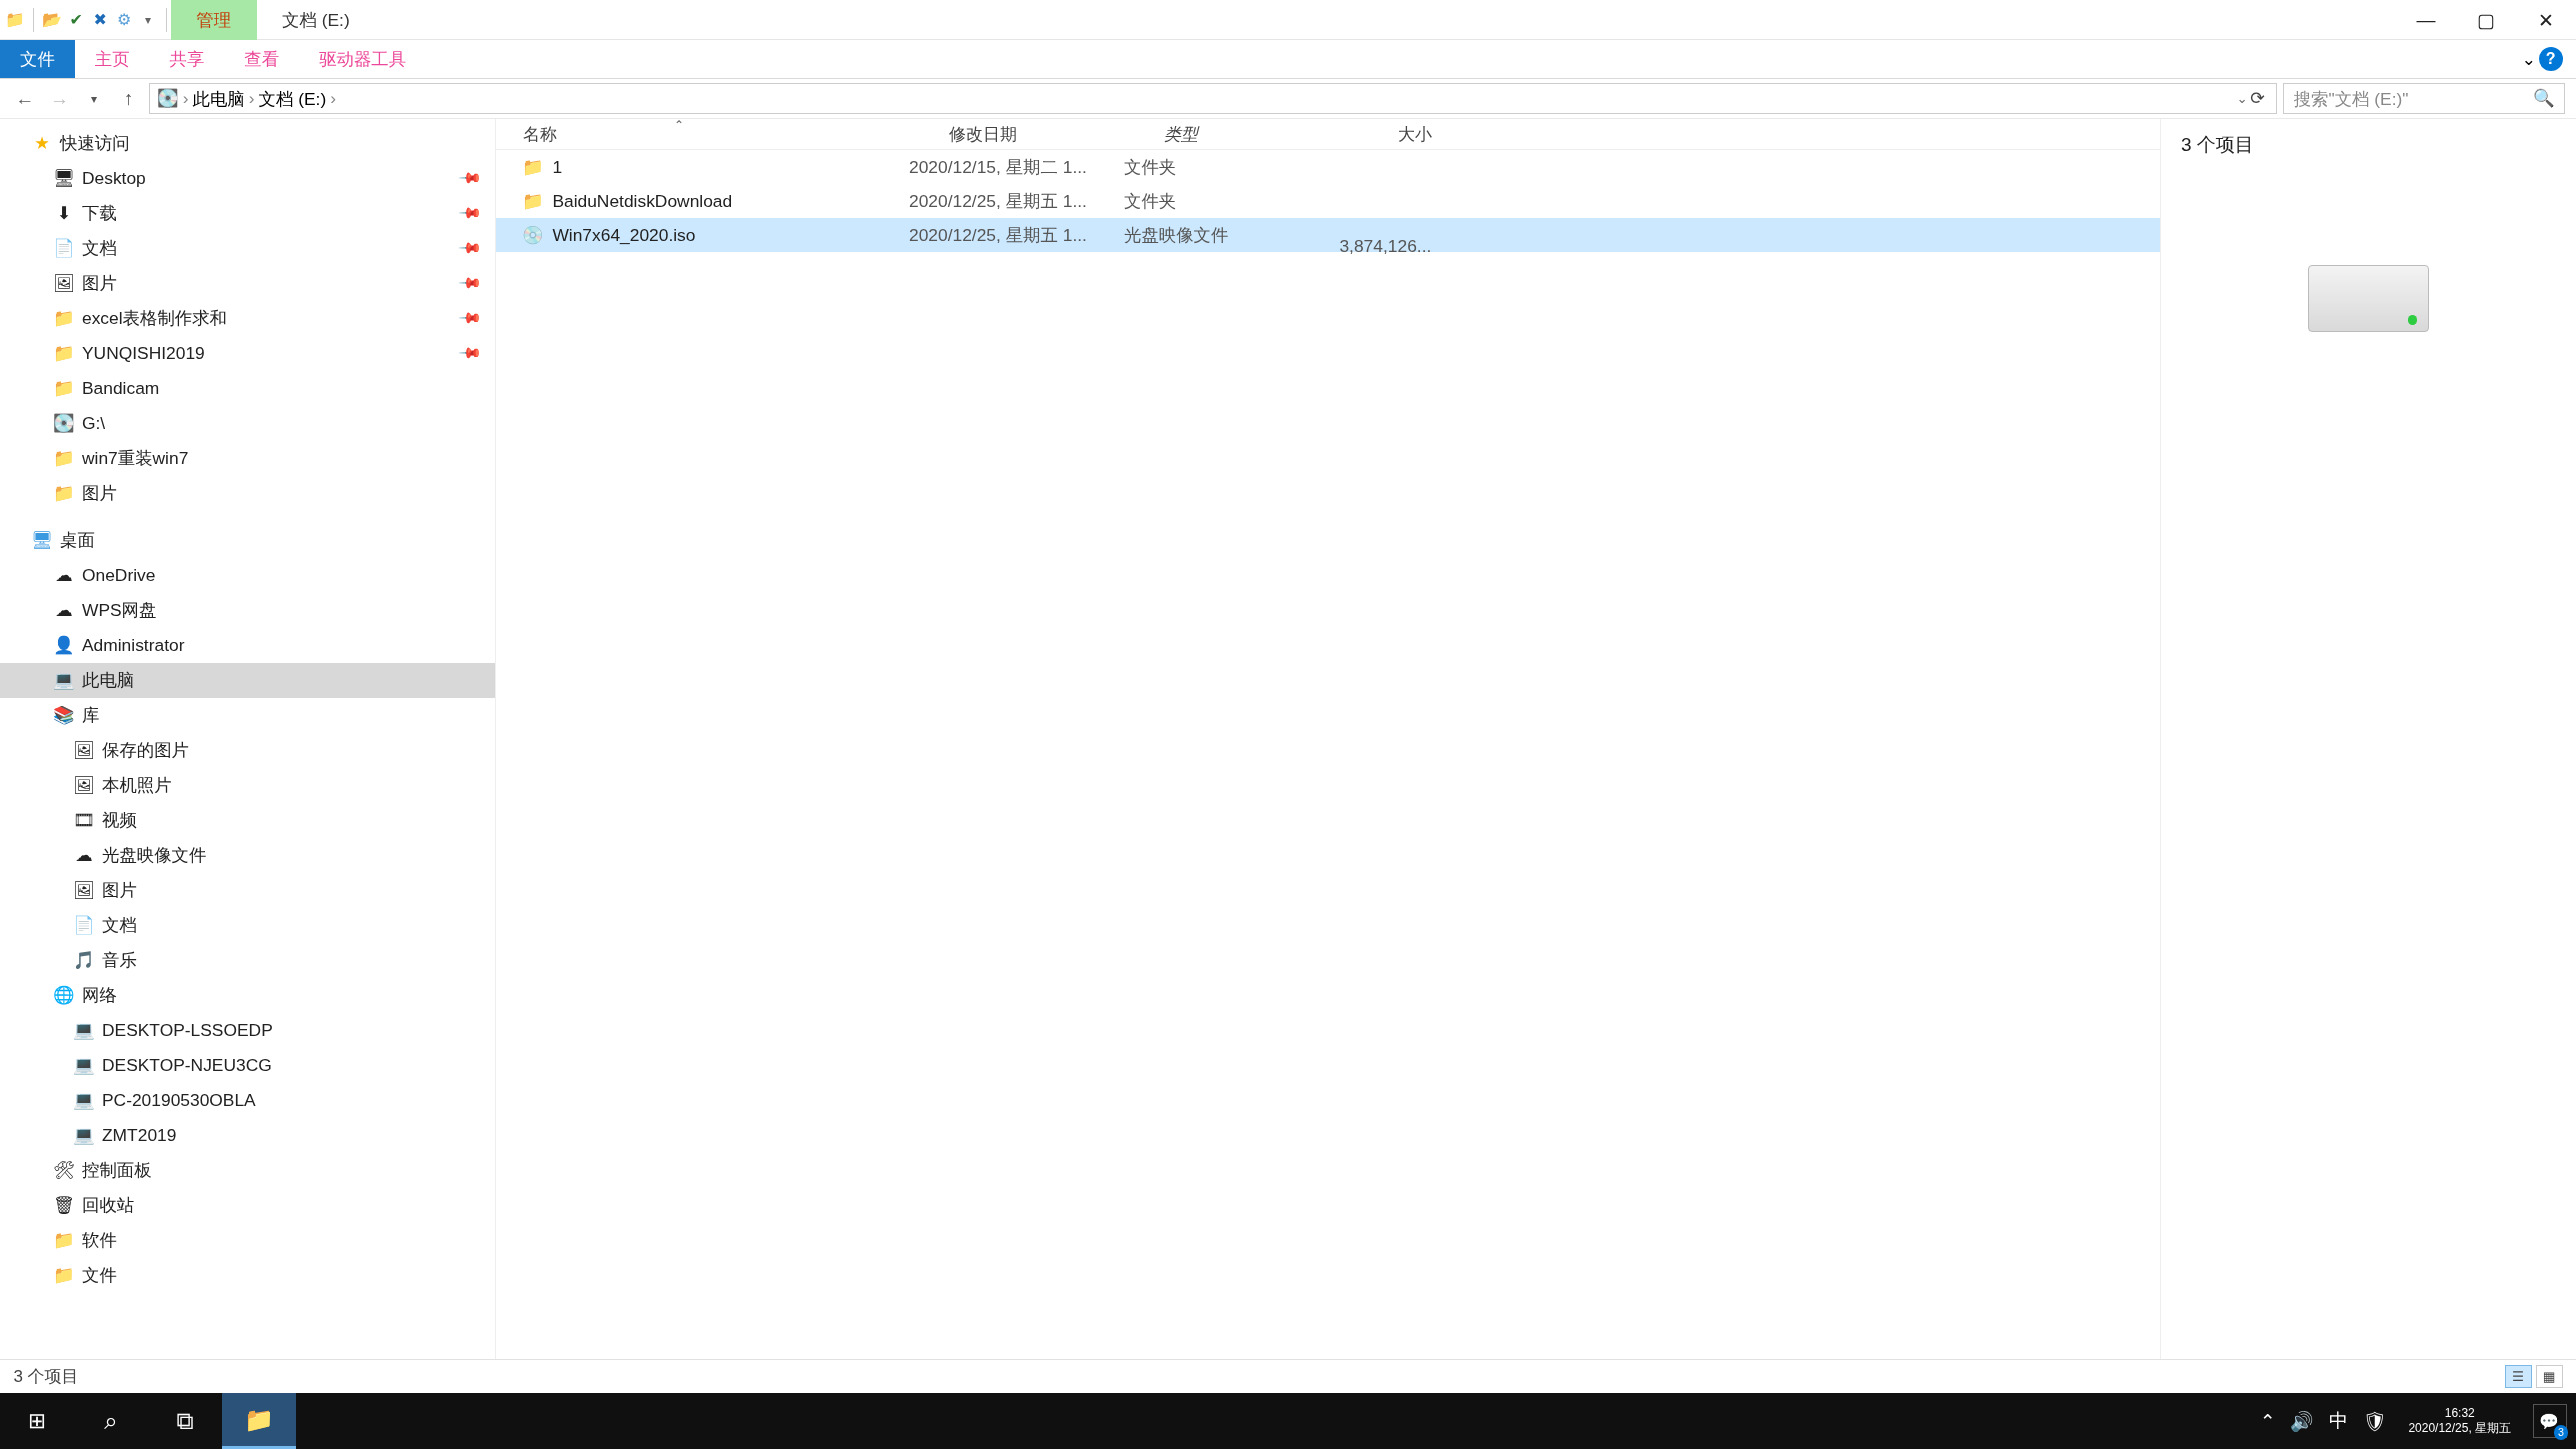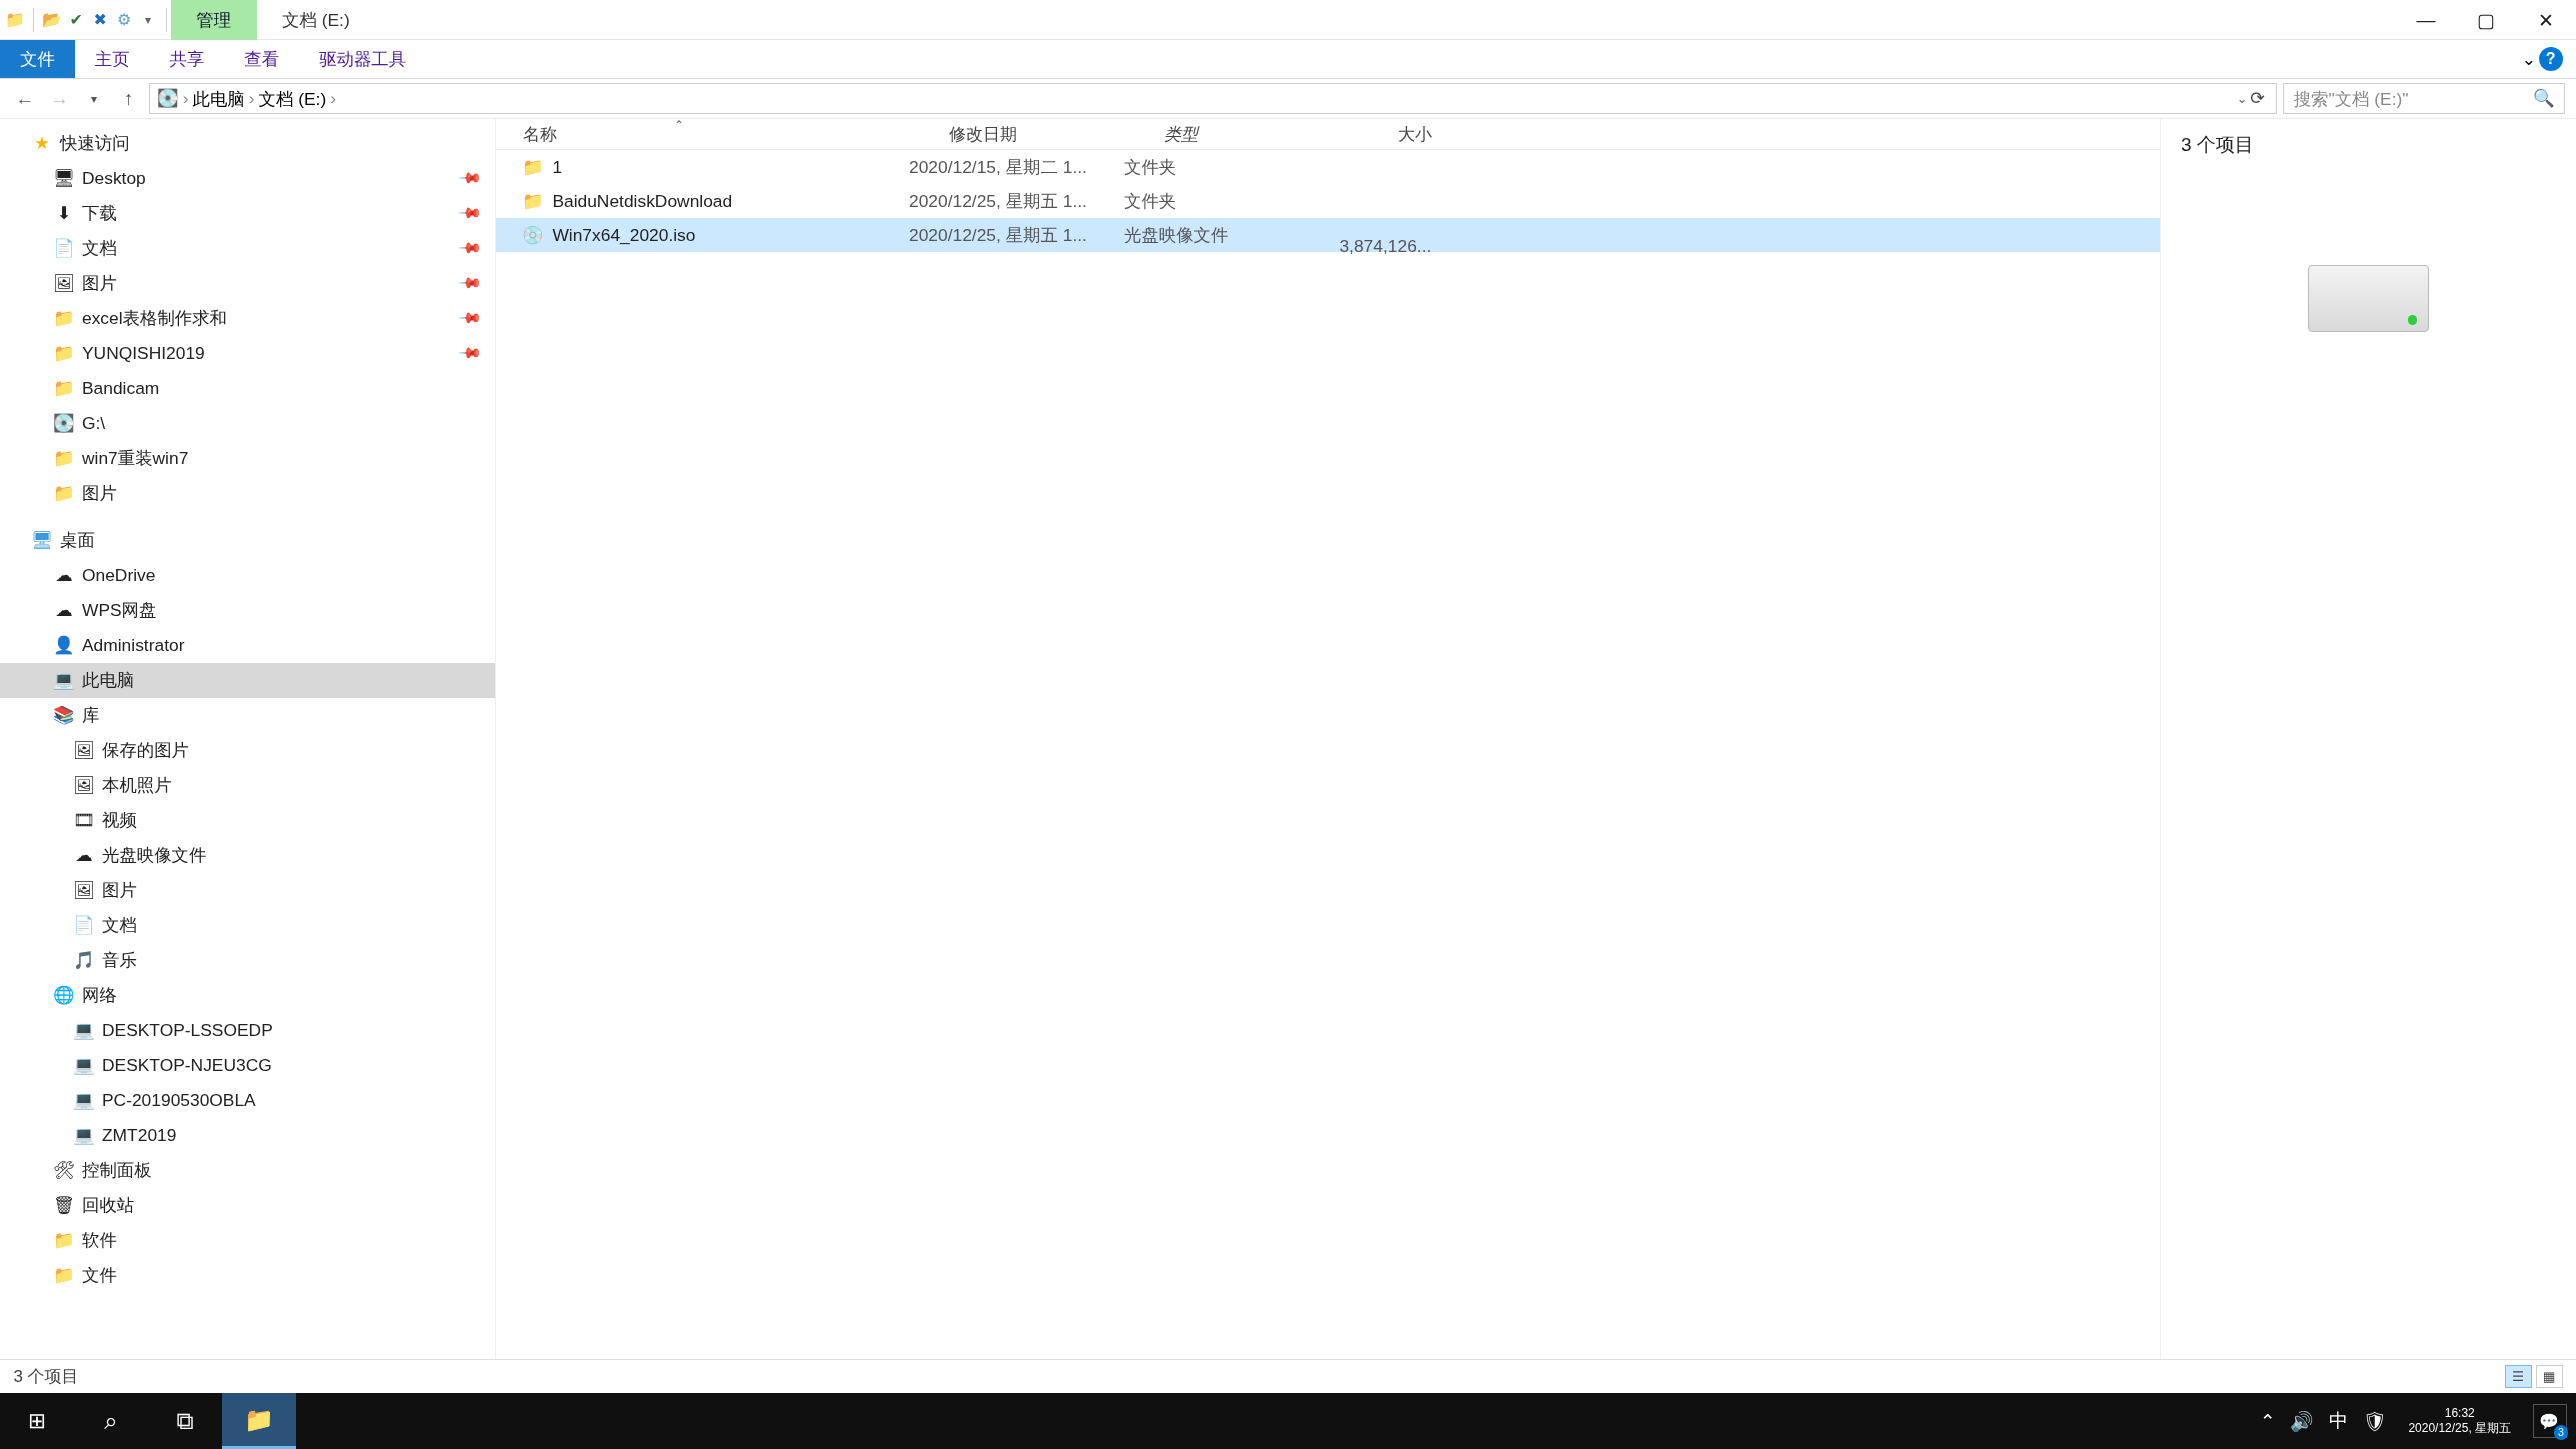--- a/index.html
+++ b/index.html
@@ -4,29 +4,29 @@
 <style>
 * { margin: 0; padding: 0; box-sizing: border-box; font-family: "Microsoft YaHei", "Segoe UI", sans-serif; }
 html, body { width: 2576px; height: 1449px; background: #fff; overflow: hidden; }
 
 
 .titlebar { height: 40px; background: #fff; display: flex; align-items: center; border-bottom: 0.7px solid #e5e5e5; position: relative; }
 .titlebar-left { display: flex; align-items: center; padding-left: 5.4px; gap: 4px; }
 .qat-icon { width: 20px; height: 20px; display: inline-flex; align-items: center; justify-content: center; font-size: 16px; }
 .qat-sep { width: 0.7px; height: 24px; background: #ccc; margin: 0 4px; }
 .title-tab { padding: 0 25.5px; height: 40px; display: flex; align-items: center; font-size: 17.4px; }
-.title-tab.manage { background: #a7e8a7; color: #0f172a; }
+.title-tab.manage { background: #a7e8a7; color: #c2410c; }
 .title-tab.context { color: #333; }
 .titlebar-right { position: absolute; right: 0; top: 0; display: flex; height: 40px; align-items: center; }
 .win-btn { width: 60px; height: 40px; display: flex; align-items: center; justify-content: center; font-size: 19px; color: #222; }
 .help-icon { width: 24px; height: 24px; border-radius: 50%; background: #0078d7; color: #fff; display: flex; align-items: center; justify-content: center; font-size: 16px; font-weight: bold; margin-right: 6.7px; }
 
 
 .ribbon { height: 39px; display: flex; align-items: stretch; border-bottom: 0.7px solid #d9d9d9; position: relative; }
-.ribbon-tab { padding: 0 20px; display: flex; align-items: center; font-size: 17.4px; color: #4c1d95; }
+.ribbon-tab { padding: 0 20px; display: flex; align-items: center; font-size: 17.4px; color: #ec4899; }
 .ribbon-tab.file { background: #1979ca; color: #fff; }
 .ribbon-collapse { position: absolute; right: 40px; top: 0; height: 39px; display: flex; align-items: center; font-size: 17.4px; }
 
 
 .addressbar { height: 40px; display: flex; align-items: center; padding: 0 10.7px; gap: 6.7px; border-bottom: 0.7px solid #e9e9e9; }
 .nav-btn { width: 28px; height: 28px; display: flex; align-items: center; justify-content: center; font-size: 19px; color: #555; }
 .nav-btn.disabled { color: #bbb; }
 .address-box { flex: 1; height: 31px; border: 0.7px solid #ccc; display: flex; align-items: center; padding: 0 6.7px; font-size: 17.4px; gap: 4px; }
 .crumb-sep { color: #888; }
 .address-right { display:flex; align-items:center; gap:2.7px; padding-right:4px;}

